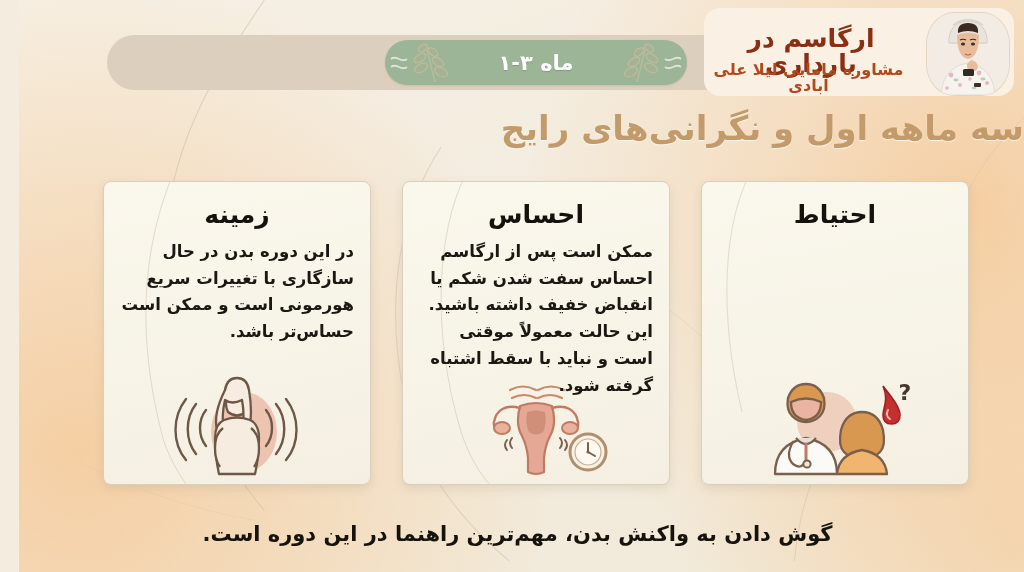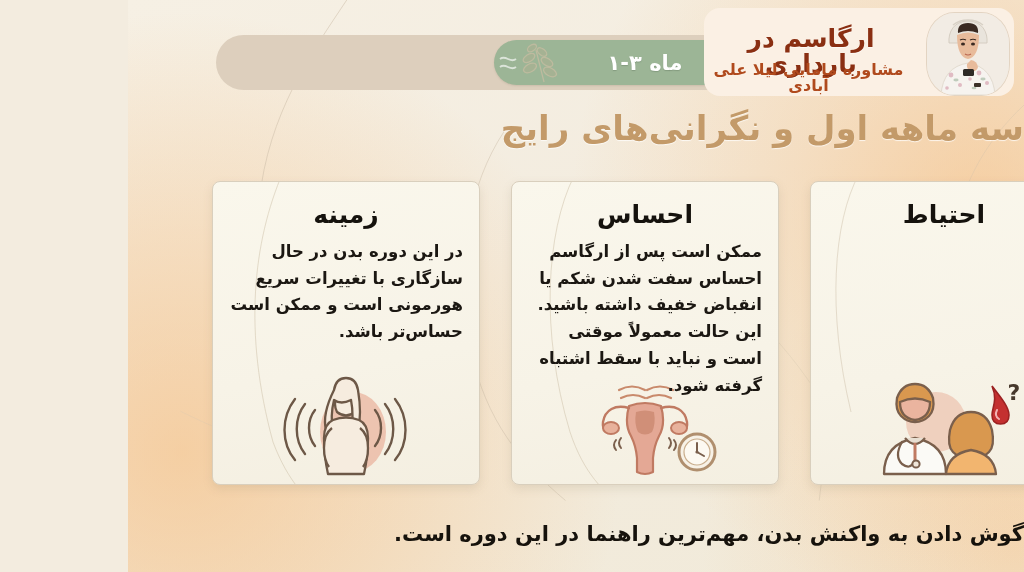--- a/index.html
+++ b/index.html
@@ -2,21 +2,21 @@
 <html lang="fa" dir="rtl"><head>
 <meta charset="utf-8">
 <style>
   html,body{margin:0;padding:0;}
   body{
     width:1024px;height:572px;overflow:hidden;
     font-family:"DejaVu Sans","Liberation Sans",sans-serif;
     background:#f3ecdf;
   }
   #slide{
-    position:relative;width:896px;height:572px;overflow:hidden;
+    position:relative;width:1005px;height:572px;overflow:hidden;
     background:
       radial-gradient(circle at 6% 79%, rgba(247,178,104,.50) 0%, rgba(247,178,104,.28) 22%, rgba(247,178,104,0) 46%),
       radial-gradient(circle at 95% 36%, rgba(248,180,108,.52) 0%, rgba(248,180,108,.26) 20%, rgba(248,180,108,0) 44%),
       radial-gradient(circle at 99% 96%, rgba(247,185,120,.35) 0%, rgba(247,185,120,0) 30%),
       linear-gradient(160deg,#f6f0e4 0%,#f3ecdf 45%,#f1ead9 100%);
   }
   
   .bg-curves{position:absolute;inset:0;pointer-events:none;}
   
   .beige-bar{
@@ -84,21 +84,21 @@
     margin-top:12px;padding:0 16px;
     color:#1b1712;font-size:16.5px;font-weight:bold;line-height:1.62;
     z-index:2;
   }
   .card-art{
     position:absolute;bottom:6px;left:0;right:0;height:104px;
     display:flex;align-items:center;justify-content:center;
   }
   
   .footer{
-    position:absolute;left:0;right:0;bottom:26px;text-align:right;
+    position:absolute;left:0;right:8px;bottom:26px;text-align:center;
     color:#16120c;font-size:21px;font-weight:bold;
   }
 </style>
 </head>
 <body>
 
 <div id="slide">
 
   <svg class="bg-curves" viewBox="0 0 1024 572" preserveAspectRatio="none">
     <path d="M250 0 C 210 60, 160 130, 150 230 C 142 330, 175 430, 250 520" fill="none" stroke="#cbbda8" stroke-width="1.1" opacity=".55"></path>

